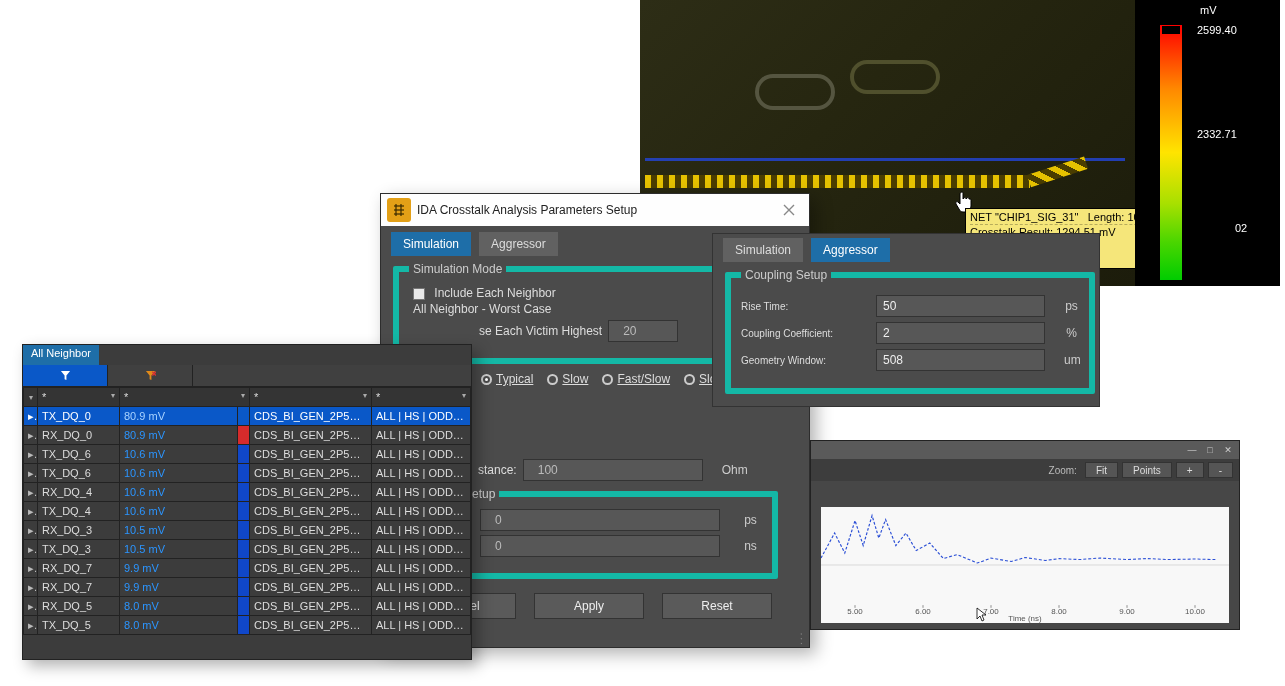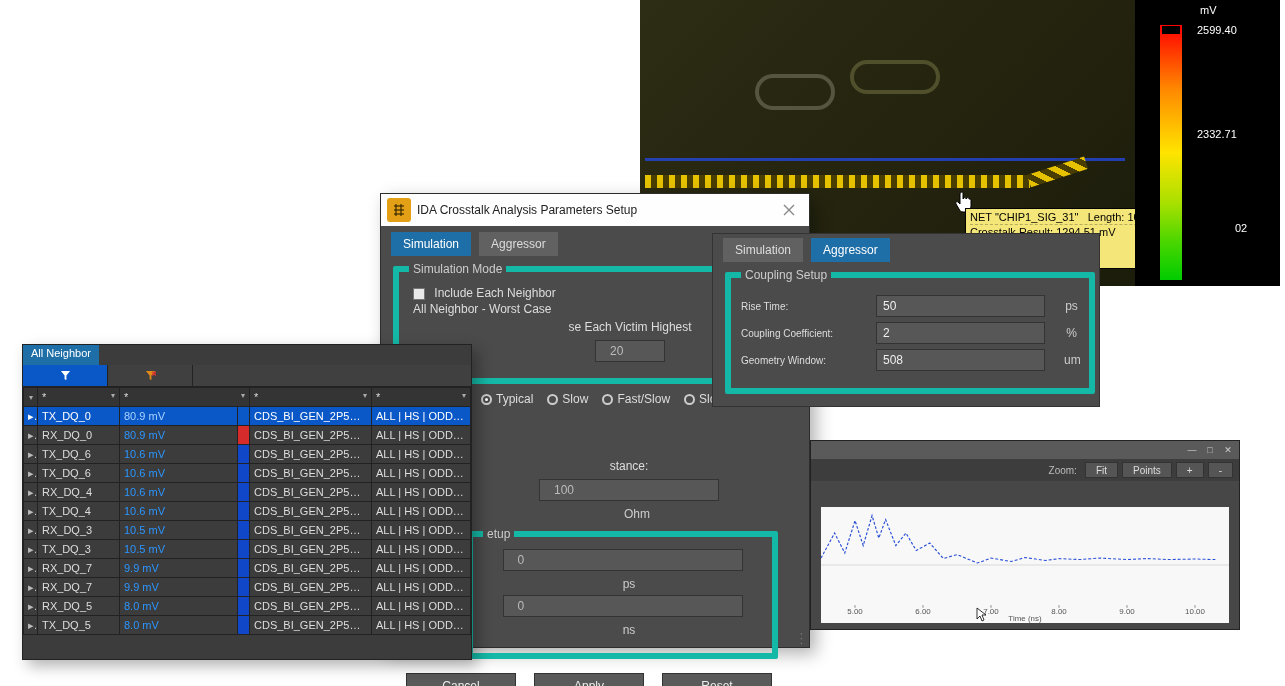--- a/index.html
+++ b/index.html
@@ -36,23 +36,23 @@
   .ida-close { width: 40px; height: 100%; display:flex; align-items:center; justify-content:center; color:#888; font-size:15px;}
   .ida-body { padding: 6px 10px 10px 10px; color: #ddd; font-size: 12px; }
   .tab-row { display: flex; gap: 8px; margin-bottom: 4px; }
   .tab { padding: 5px 12px; font-size: 12px; background: #616161; color: #ddd; cursor: pointer; }
   .tab.active { background: #1e6ea8; color: #fff; }
   fieldset.group { border: 6px solid #14b8a6; border-radius: 2px; margin: 6px 2px 8px 2px; padding: 8px 10px 12px 10px; }
   fieldset.group > legend { font-size: 12px; color: #ccc; padding: 0 4px; }
   .mode-line { margin: 2px 4px; font-size: 12px; color: #ddd; }
   .chk { width: 12px; height: 12px; background: #e9e9e9; border: 1px solid #777; display: inline-block; vertical-align: middle; margin-right: 6px; }
   .inline-input { background: #575757; border: 1px solid #333; color: #bbb; height: 22px; padding: 0 14px; font-size: 12px; }
-  .row-field { display: flex; align-items: center; gap: 6px; margin: 4px 0; flex-direction: column; }
+  .row-field { display: flex; align-items: center; gap: 6px; margin: 4px 0; }
   .row-field label { font-size: 12px; color: #ddd; }
-  .radio-row { display:flex; align-items:center; gap: 14px; margin: 8px 14px; }
+  .radio-row { display:flex; align-items:center; gap: 14px; margin: 8px 14px; text-decoration: underline; }
   .radio { width: 11px; height: 11px; border-radius: 50%; border: 2px solid #ccc; display: inline-block; vertical-align: middle; margin-right: 4px; position: relative; }
   .radio.on::after { content:""; position:absolute; inset:2px; border-radius:50%; background:#fff; }
   .field-stack { position: absolute; left: 398px; top: 455px; width: 382px; }
   .field-stack .row-field { justify-content: flex-end; }
   .field-stack input { width: 240px; }
   .suffix { width: 36px; text-align: center; color: #ccc; font-size: 12px; padding-left: 13px; }
   .btn { width: 110px; height: 26px; background: #5a5a5a; border: 1px solid #333; color: #eee; font-size: 12px; display:flex; align-items:center; justify-content:center; }
   .resize-grip { position:absolute; right:3px; bottom:3px; color:#888; font-size:10px; transform: rotate(-45deg); }
 
   
@@ -188,21 +188,21 @@
   </div>
   <div class="resize-grip">⋰</div>
 </div>
 
 <div class="field-stack" style="z-index:55">
   <div class="row-field" style="justify-content:flex-start;margin-left:80px">
     <label>stance:</label>
     <input class="inline-input" style="width: 180px;" value="100">
     <span class="suffix">Ohm</span>
   </div>
-  <fieldset class="group" style="margin-left:69px;padding-top:4px">
+  <fieldset class="group" style="margin-left:54px;padding-top:4px">
     <legend>etup</legend>
     <div class="row-field">
       <input class="inline-input" value="0" style="">
       <span class="suffix">ps</span>
     </div>
     <div class="row-field">
       <input class="inline-input" value="0" style="">
       <span class="suffix">ns</span>
     </div>
   </fieldset>

